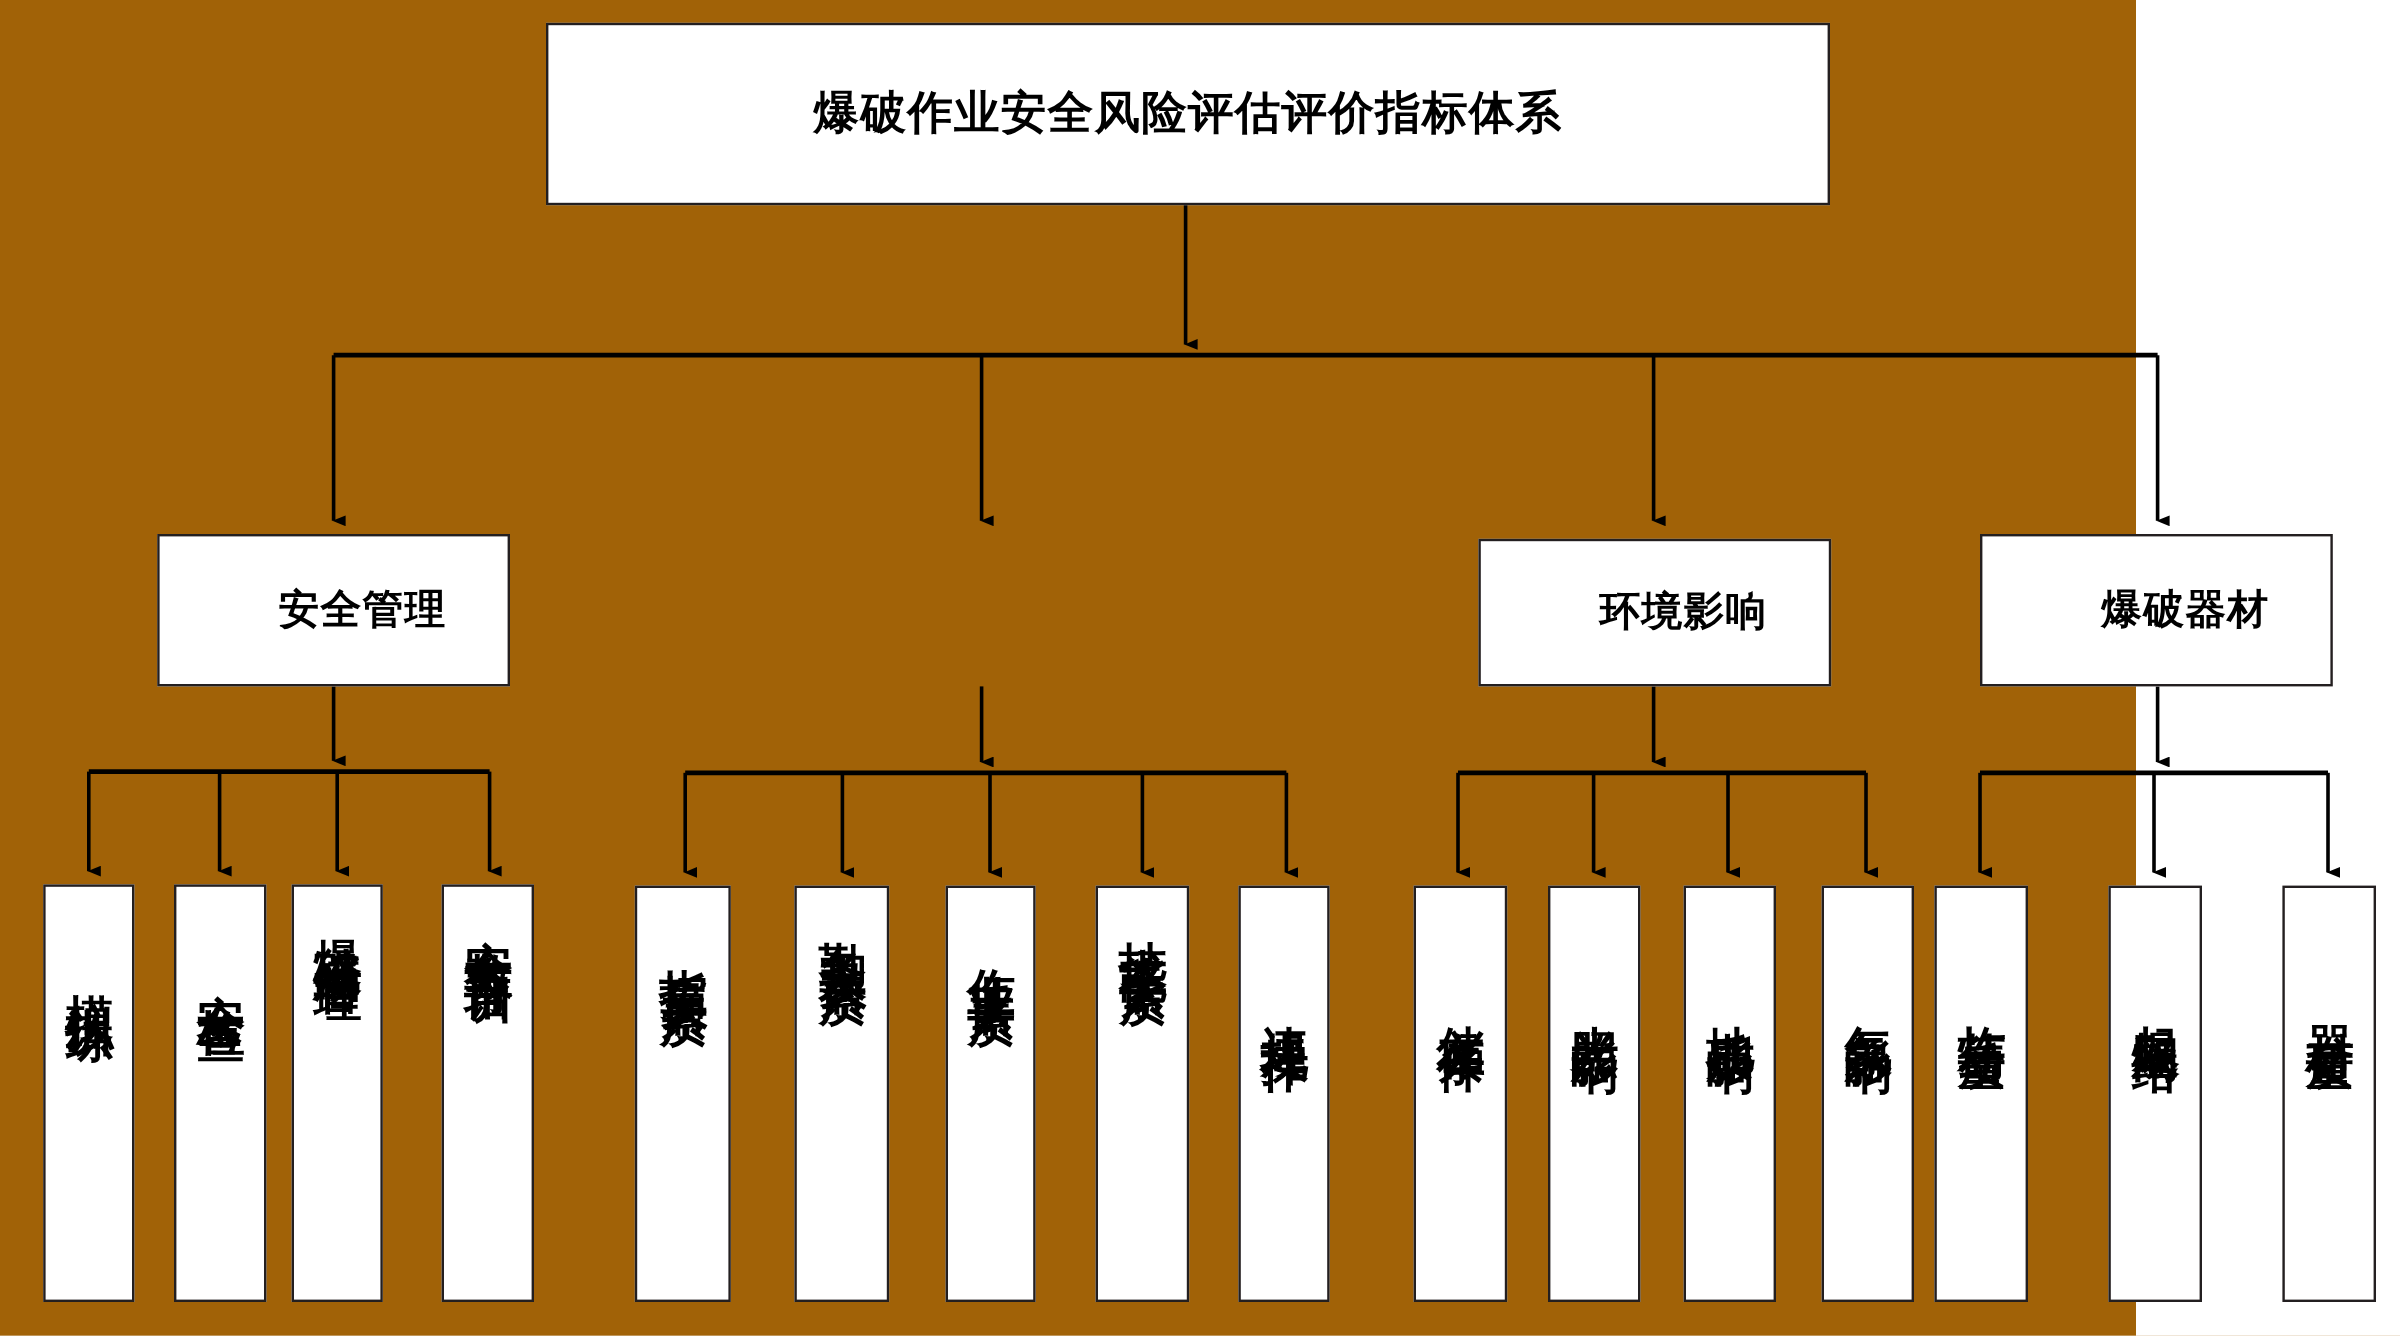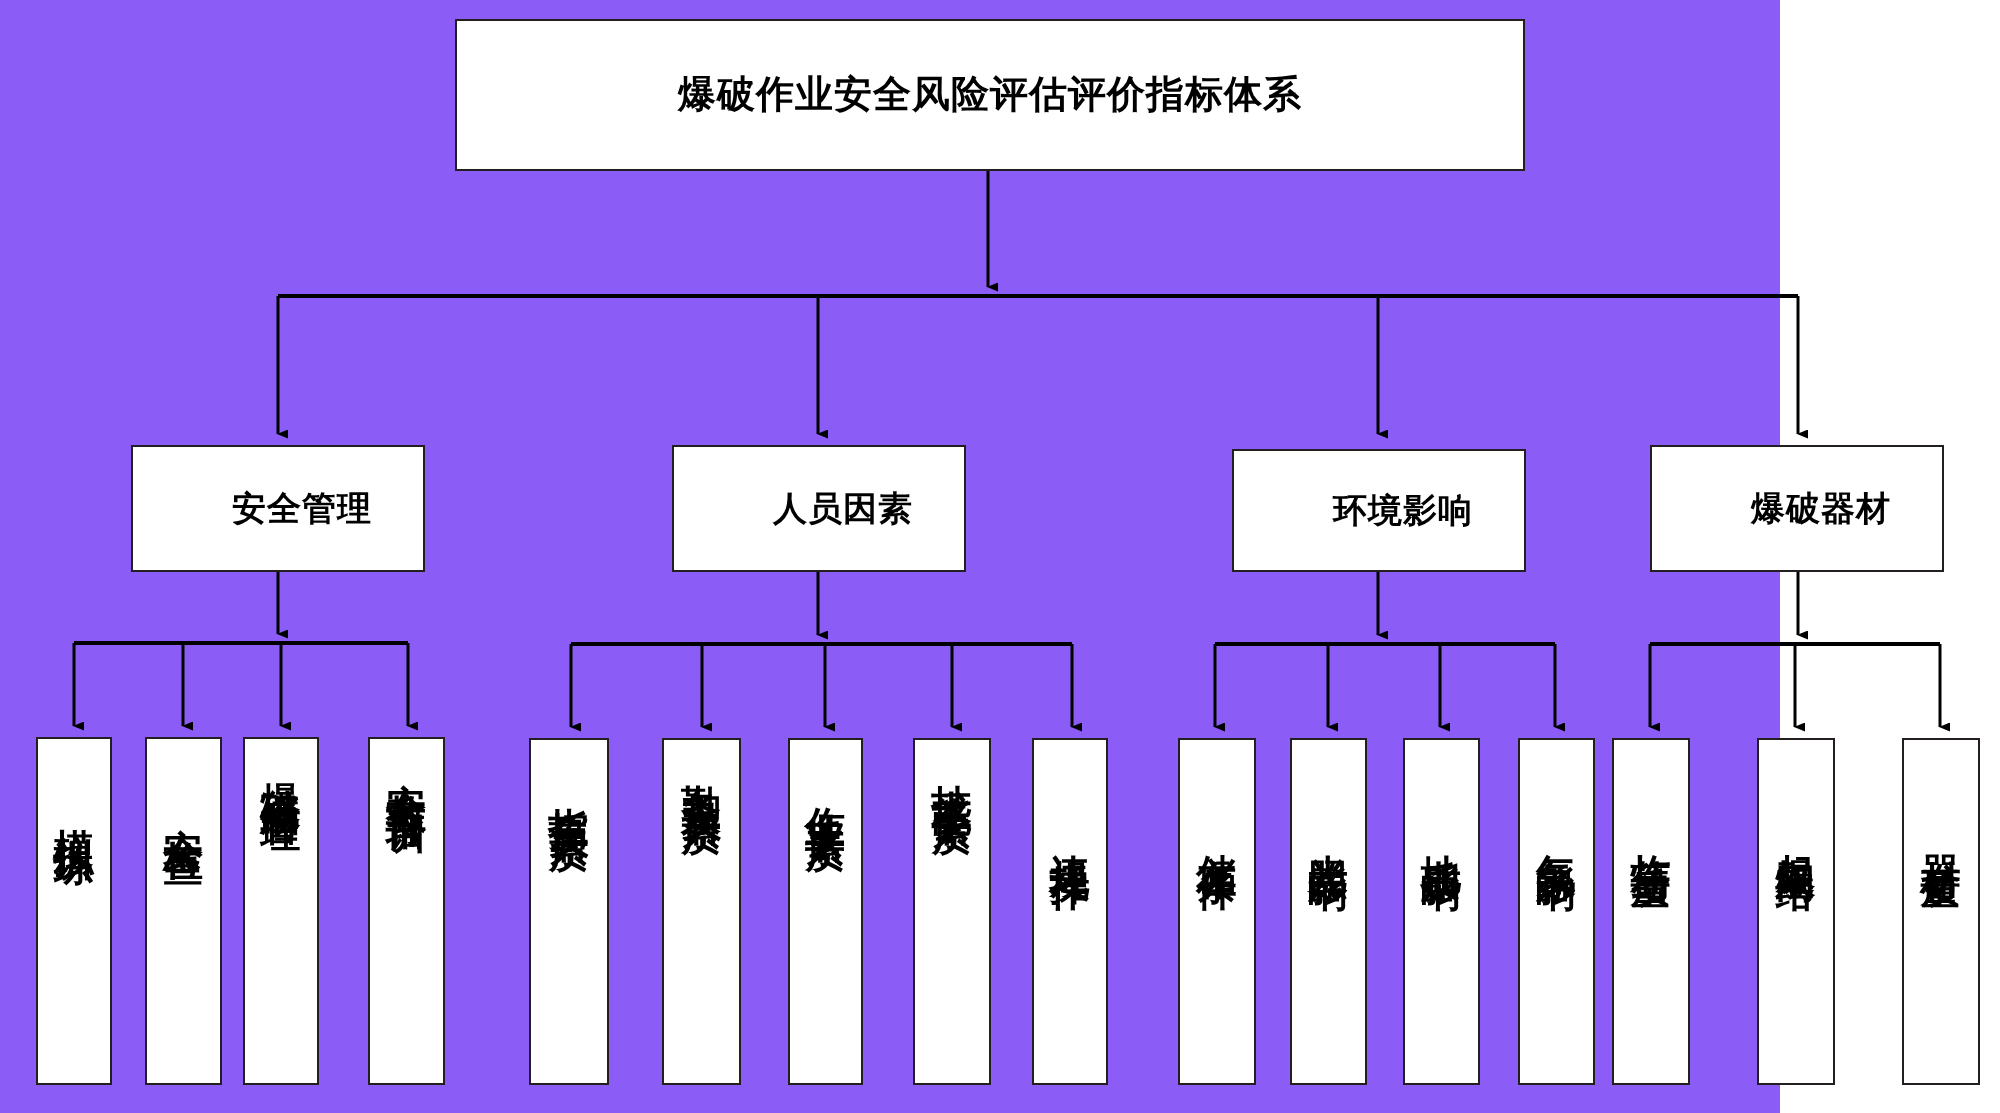--- a/index.html
+++ b/index.html
@@ -10,21 +10,21 @@
   body {
     width: 2000px;
     height: 1113px;
     font-family: "DejaVu Sans", "Liberation Sans", sans-serif;
     overflow: hidden;
   }
   #diagram-root {
     position: relative;
     width: 1780px;
     height: 1113px;
-    background: #8b5cf6;
+    background: #a16207;
   }
   svg.connectors {
     position: absolute;
     top: 0;
     left: 0;
     width: 2000px;
     height: 1113px;
     pointer-events: none;
   }
   .node {
@@ -121,23 +121,20 @@
     <line x1="1940" y1="644" x2="1940" y2="727" stroke="#000000" stroke-width="3" marker-end="url(#arrowhead)"></line>
   </svg>
 
   <div class="node level-root" style="left:455px; top:19px; width:1070px; height:152px;">
     <span class="node-label">爆破作业安全风险评估评价指标体系</span>
   </div>
 
   <div class="node level-cat" style="left:131px; top:445px; width:294px; height:127px;">
     <span class="node-label">安全管理</span>
   </div>
-  <div class="node level-cat" style="left:672px; top:445px; width:294px; height:127px;">
-    <span class="node-label">人员因素</span>
-  </div>
   <div class="node level-cat" style="left:1232px; top:449px; width:294px; height:123px;">
     <span class="node-label">环境影响</span>
   </div>
   <div class="node level-cat" style="left:1650px; top:445px; width:294px; height:127px;">
     <span class="node-label">爆破器材</span>
   </div>
 
   <div class="node level-leaf" style="left:36px; top:737px; width:76px; height:348px; padding-top:57px;">
     <span class="node-label">模拟训练</span>
   </div>

